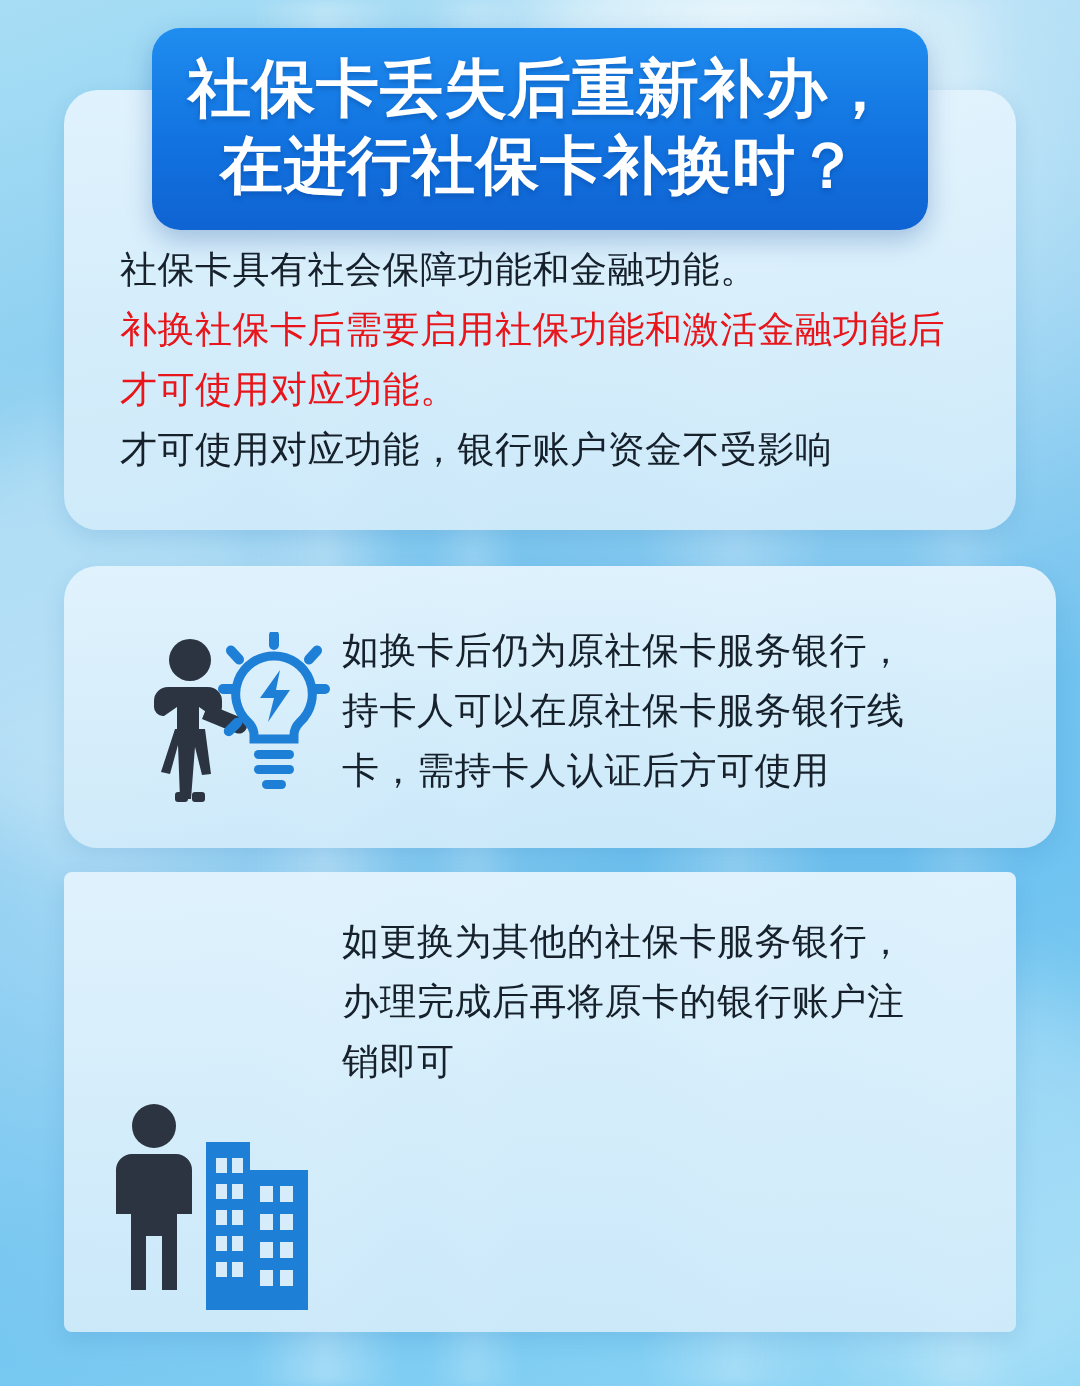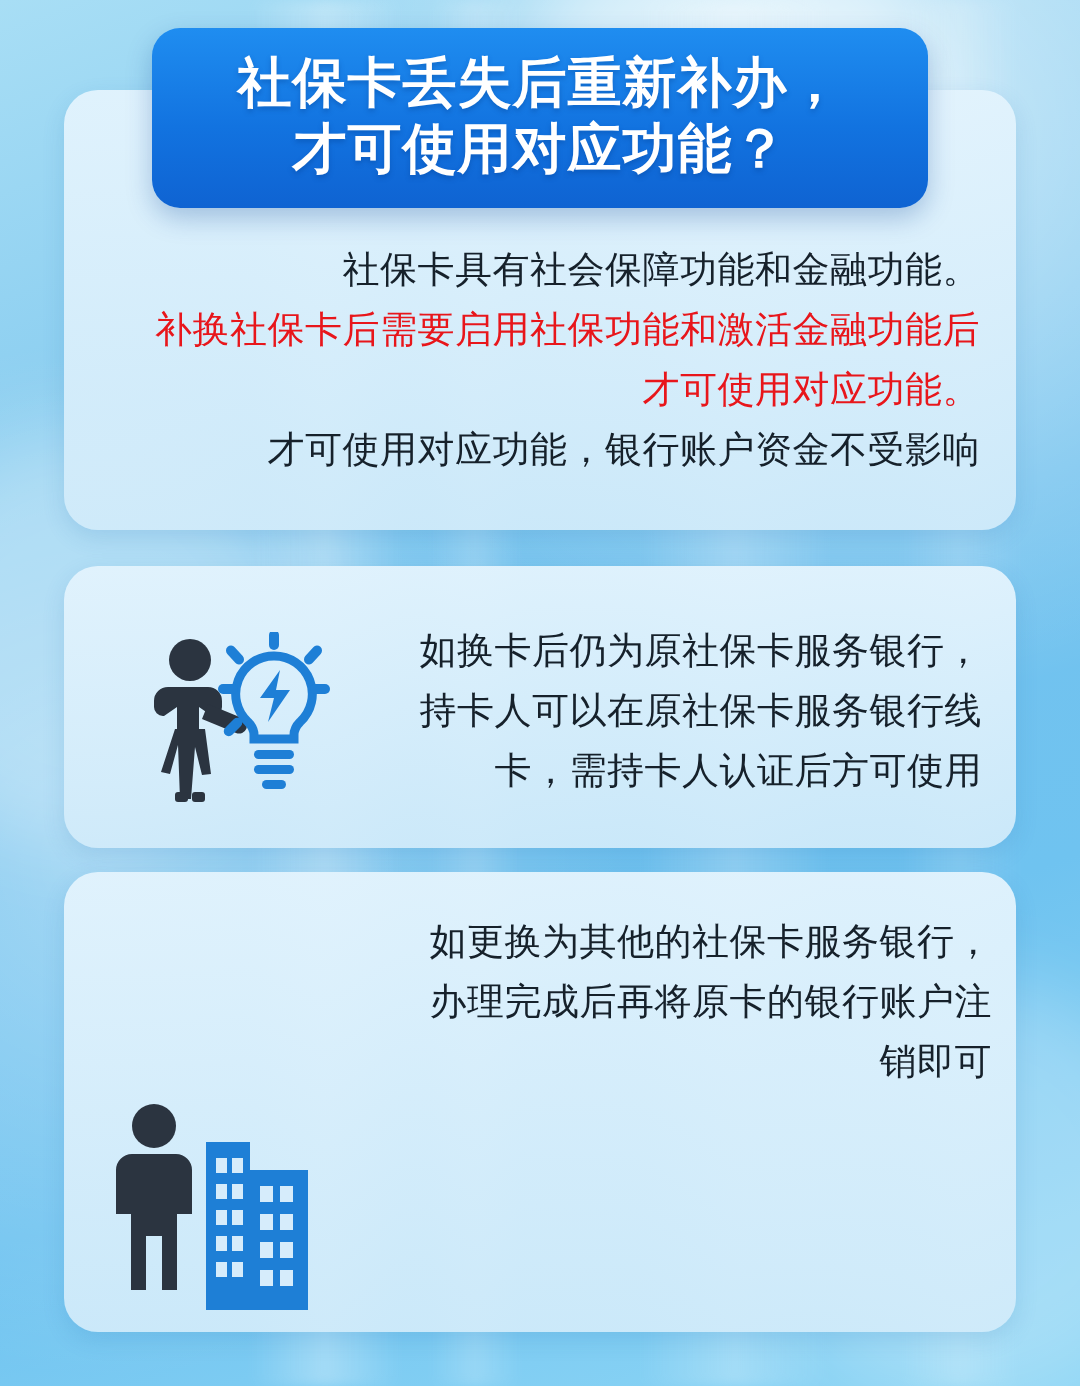--- a/index.html
+++ b/index.html
@@ -59,40 +59,39 @@
     top: 28px;
     width: 776px;
     padding: 22px 20px 26px;
     box-sizing: border-box;
     background: linear-gradient(180deg, #1f8df0 0%, #1273e0 55%, #0f63d2 100%);
     border-radius: 28px;
     box-shadow: 0 10px 26px rgba(10, 70, 150, 0.28);
     text-align: center;
   }
   .title-line {
-    font-size: 54px;
+    font-size: 63px;
     line-height: 1.22;
     font-weight: 700;
     color: #ffffff;
     letter-spacing: 1px;
     text-shadow: 0 3px 5px rgba(0,60,140,0.35);
     white-space: nowrap;
   }
 
   
   .card {
     position: absolute;
     background: linear-gradient(180deg, rgba(226,243,253,0.96) 0%, rgba(209,235,250,0.93) 100%);
     border-radius: 34px;
     box-shadow: 0 8px 22px rgba(40, 110, 180, 0.16);
-    text-align: right;
   }
   .card-1 { left: 64px; top: 90px;  width: 952px; height: 440px; }
-  .card-2 { left: 64px; top: 566px; width: 952px; height: 282px; }
-  .card-3 { left: 64px; top: 872px; width: 952px; height: 460px; }
+  .card-2 { left: 64px; top: 566px; width: 952px; height: 282px; padding-left: 40px; }
+  .card-3 { left: 64px; top: 872px; width: 952px; height: 460px; border-radius: 8px; }
 
   .card-text {
     position: absolute;
     color: #16212b;
     font-size: 37px;
     line-height: 1.62;
     letter-spacing: 0.5px;
   }
   .card-1 .card-text {
     left: 56px;
@@ -150,21 +149,21 @@
     <div class="card-text">
       <div>社保卡具有社会保障功能和金融功能。</div>
       <div class="line-red">补换社保卡后需要启用社保功能和激活金融功能后</div>
       <div class="line-red">才可使用对应功能。</div>
       <div>才可使用对应功能，银行账户资金不受影响</div>
     </div>
   </div>
 
   <div class="title-banner">
     <div class="title-line">社保卡丢失后重新补办，</div>
-    <div class="title-line">才可使用对应功能？</div>
+    <div class="title-line">在进行社保卡补换时？</div>
   </div>
 
   <div class="card card-2">
     <div class="icon-person-bulb">
       <svg viewBox="0 0 200 200" width="200" height="200" aria-hidden="true">
 
         <circle cx="48" cy="28" r="21" fill="#2b3440"></circle>
         <path d="M30 55 h36 a14 14 0 0 1 14 14 v6 a9 9 0 0 1 -9 9 h-1 l-13 -9 v22 h-22 v-22 l-13 9 h-1 a9 9 0 0 1 -9 -9 v-6 a14 14 0 0 1 14 -14 z" fill="#2b3440"></path>
         <path d="M66 72 l34 14 a8 8 0 0 1 -6 15 l-34 -14 z" fill="#2b3440"></path>
         <path d="M33 97 h30 l6 45 -9 1 -7 -28 -4 52 -11 0 -2 -54 -8 29 -9 -2 z" fill="#2b3440"></path>

